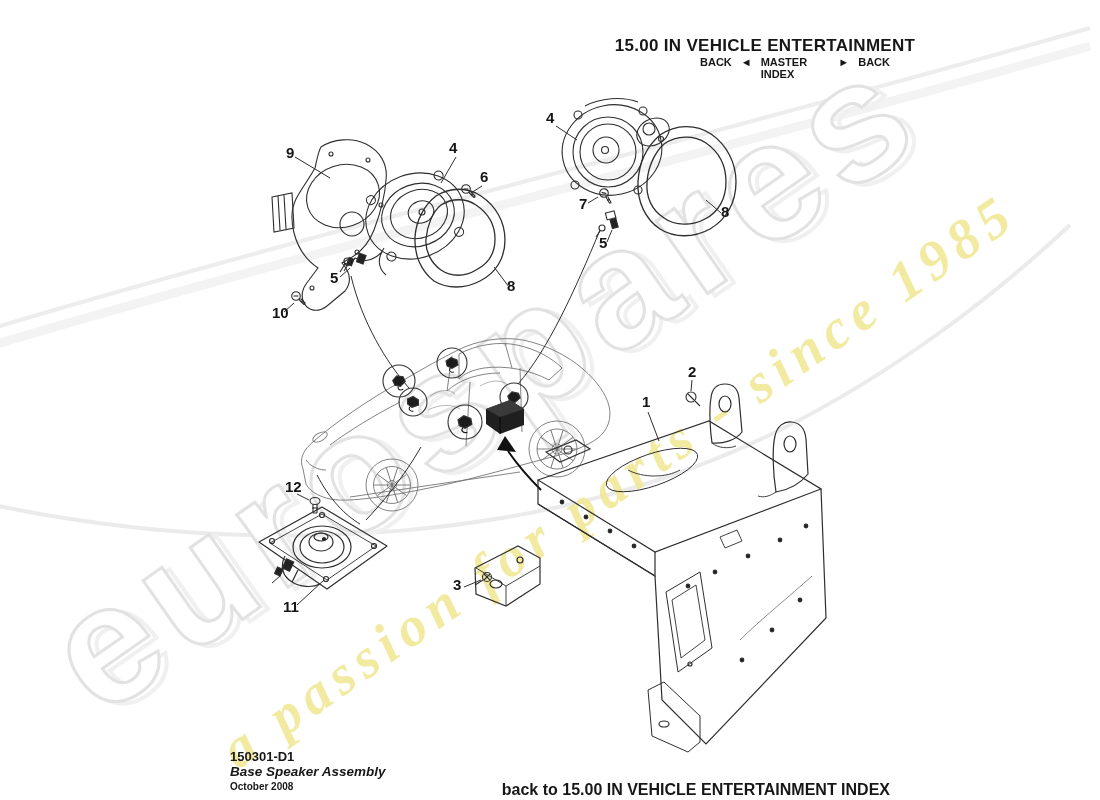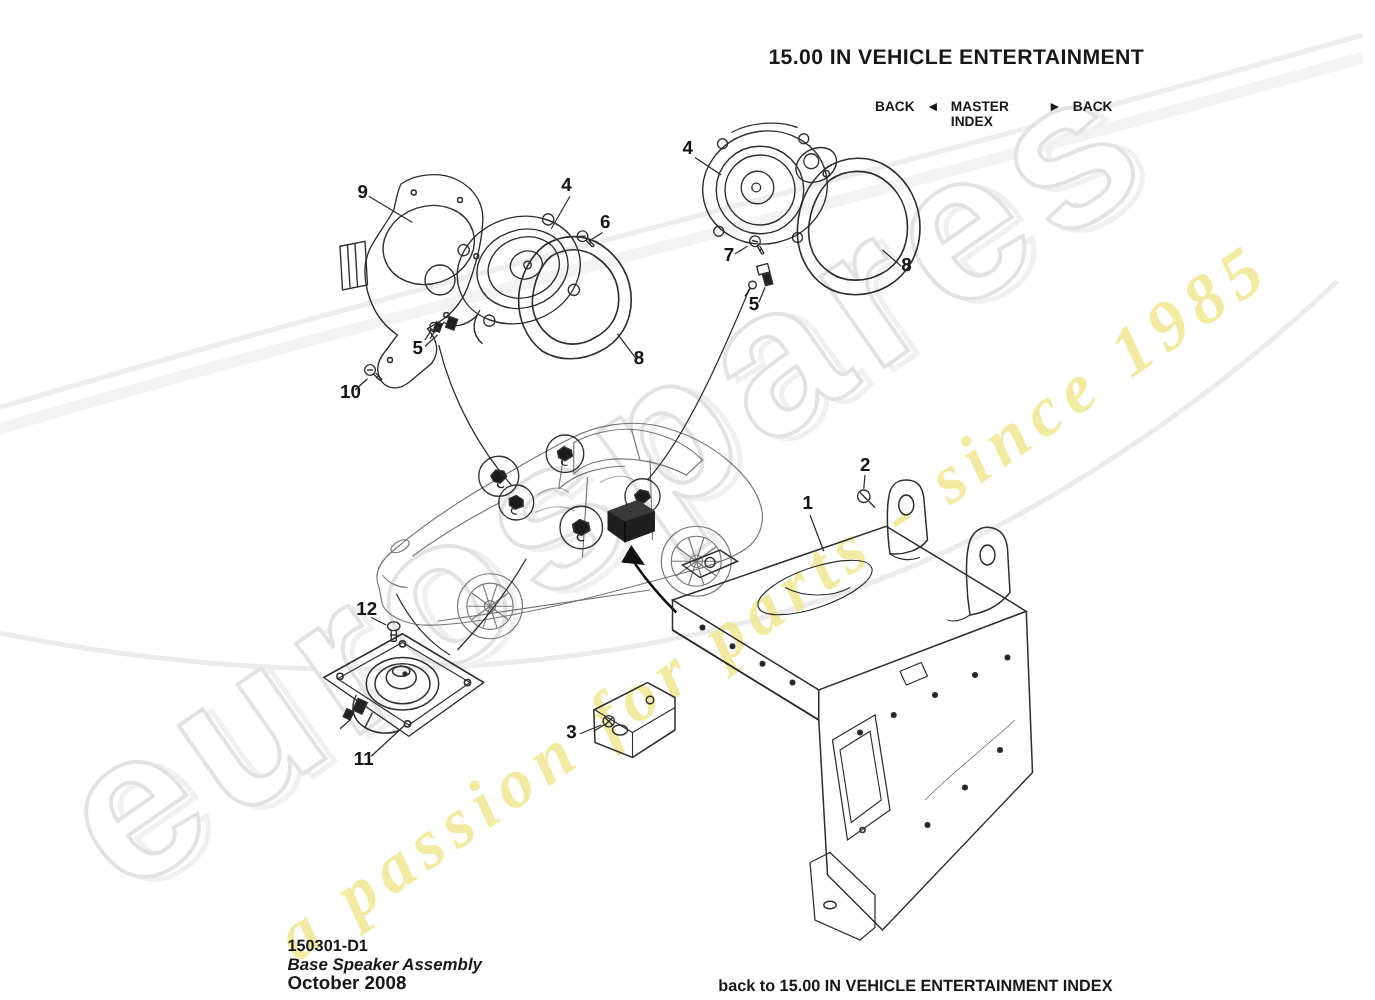--- a/index.html
+++ b/index.html
@@ -2,28 +2,28 @@
 <html><head>
 <meta charset="utf-8">
 <style>
   html,body{margin:0;padding:0;background:#fff;}
   .page{position:relative;width:1100px;height:800px;background:#ffffff;overflow:hidden;
         font-family:"Liberation Sans",sans-serif;color:#171717;}
   .abs{position:absolute;}
   .hdr-title{left:610px;top:36px;width:310px;text-align:center;
              font-size:17px;font-weight:bold;letter-spacing:.3px;}
   .hdr-nav{left:700px;top:56px;width:190px;display:flex;justify-content:center;
-           gap:9px;font-size:11px;font-weight:bold;margin-top:24px;}
+           gap:9px;font-size:11px;font-weight:bold;}
   .hdr-nav span{cursor:pointer;}
   .logo{left:748px;top:0px;}
   .ftr-left{left:230px;top:749px;line-height:15px;}
   .doc-id{font-size:13px;font-weight:bold;}
   .doc-title{font-size:13.5px;font-weight:bold;font-style:italic;}
-  .doc-date{font-size:15px;font-weight:bold;}
-  .ftr-right{right:210px;top:781px;font-size:13px;font-weight:bold;cursor:pointer;}
+  .doc-date{font-size:10px;font-weight:bold;}
+  .ftr-right{right:210px;top:781px;font-size:16px;font-weight:bold;cursor:pointer;}
   svg text.callout{font-family:"Liberation Sans",sans-serif;font-size:15px;font-weight:bold;fill:#151515;}
   .wm-brand{font-family:"Liberation Sans",sans-serif;font-weight:bold;letter-spacing:-4px;}
   .wm-tag{font-family:"Liberation Serif",serif;font-style:italic;font-weight:bold;letter-spacing:2px;}
 </style>
 </head>
 <body>
 
 <div class="page">
 
   <svg class="abs" style="left:0;top:0" width="1100" height="800" viewBox="0 0 1100 800">

